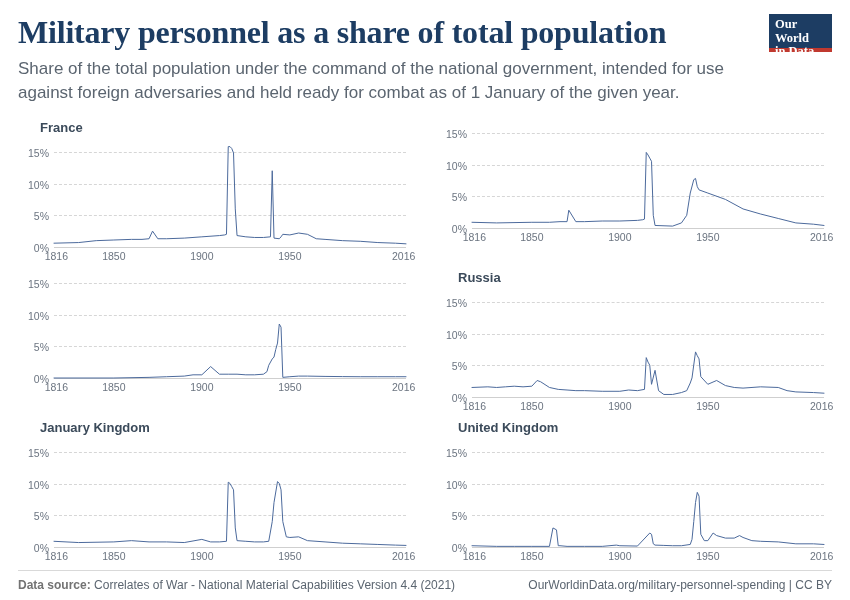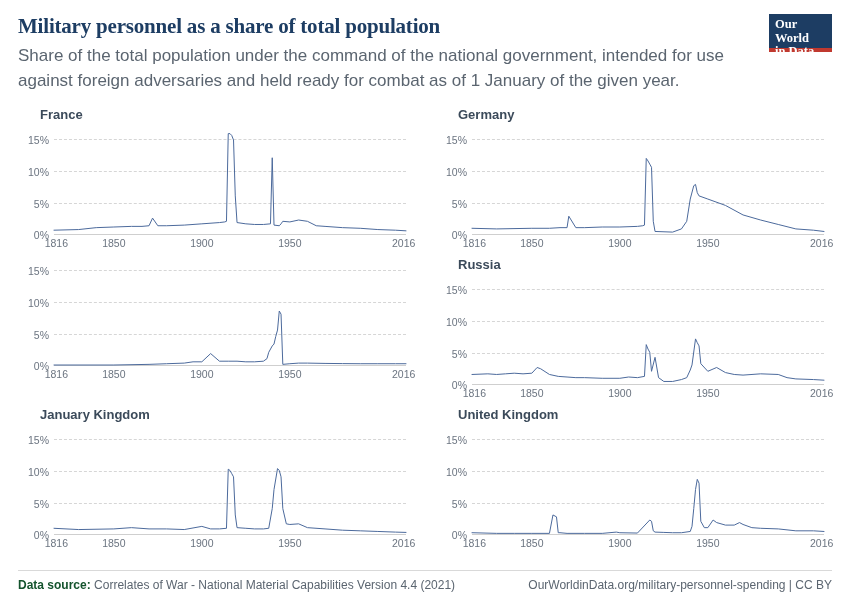--- a/index.html
+++ b/index.html
@@ -16,21 +16,21 @@
   }
   .page {
     position: relative;
     width: 850px;
     height: 600px;
     box-sizing: border-box;
     padding: 14px 18px 0 18px;
   }
   .title {
     font-family: "Liberation Serif", serif;
-    font-size: 21px;
+    font-size: 32px;
     font-weight: 700;
     color: #1d3d63;
     letter-spacing: -0.2px;
     margin: 0 0 6px 0;
     line-height: 1.15;
   }
   .subtitle {
     font-size: 17px;
     color: #5b6570;
     line-height: 1.45;
@@ -123,21 +123,21 @@
     bottom: 8px;
     border-top: 1px solid #d9d9d9;
     padding-top: 7px;
     font-size: 12px;
     color: #5b6570;
     display: flex;
     justify-content: space-between;
     align-items: baseline;
   }
   .footer b {
-    color: #14532d;
+    color: #737373;
   }
   .footer-right {
     color: #5b6570;
   }
 </style>
 </head>
 <body>
 
 <div class="page">
 
@@ -171,21 +171,20 @@
         </div>
         <div class="xaxis">
           <span class="xlab" style="left: 0%; transform: translateX(-40%);">1816</span>
           <span class="xlab" style="left: 17%;">1850</span>
           <span class="xlab" style="left: 42%;">1900</span>
           <span class="xlab" style="left: 67%;">1950</span>
           <span class="xlab" style="left: 100%; transform: translateX(-60%);">2016</span>
         </div>
       </div>
       <div class="panel">
-        <div class="panel-title">Germany</div>
         <div class="plot">
           <div class="gridline" style="top: 100%; border-top: 1px solid rgb(207, 207, 207);">
             <span class="ylab">0%</span>
           </div>
           <div class="gridline" style="top: 70.5882%;">
             <span class="ylab">5%</span>
           </div>
           <div class="gridline" style="top: 41.1765%;">
             <span class="ylab">10%</span>
           </div>

